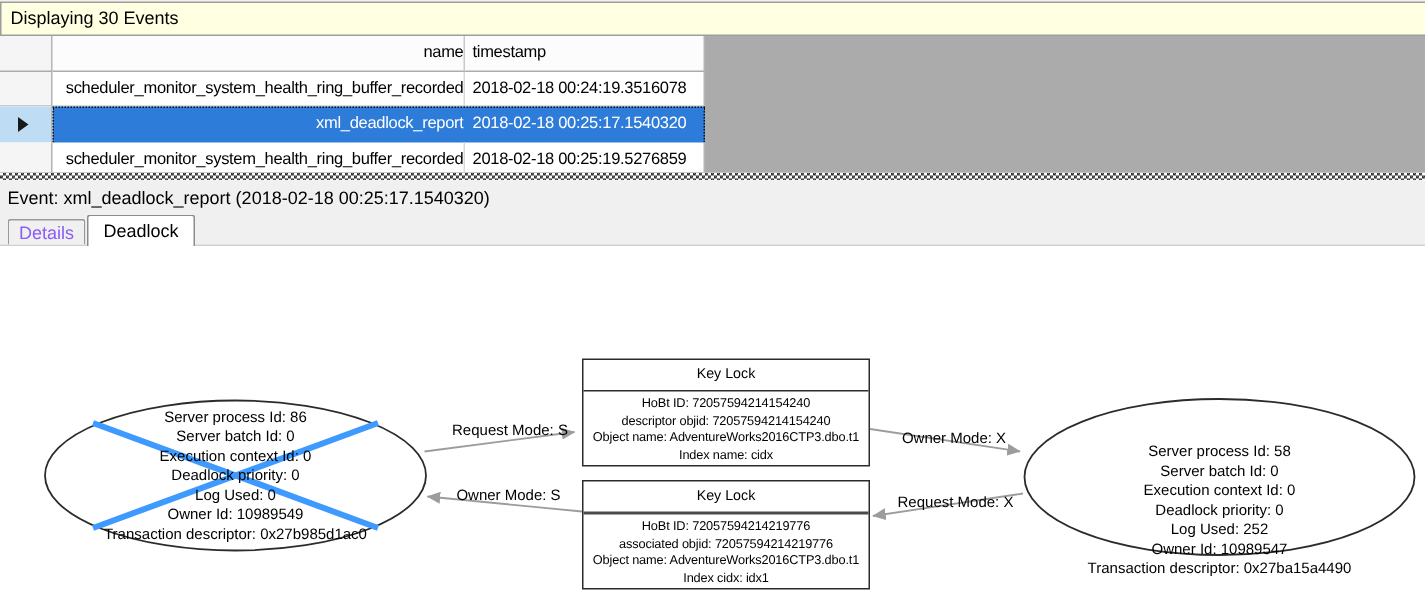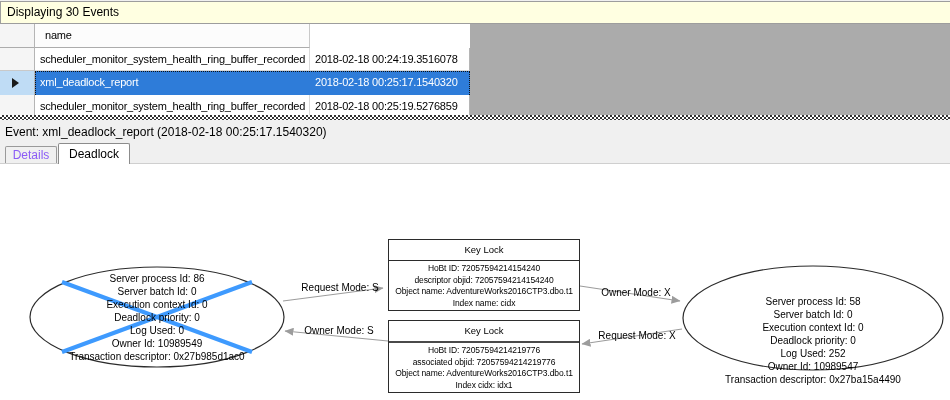--- a/index.html
+++ b/index.html
@@ -13,21 +13,21 @@
     position:absolute; left:0; top:1px; width:948px; height:21px;
     background:#FFFFE1; border:1px solid #9D9D9D;
     font-size:12px; line-height:21px; padding-left:6px; box-sizing:content-box;
   }
   
   .grid-bg { position:absolute; left:0; top:24px; width:950px; height:91px; background:#ABABAB; overflow:hidden; }
   .grid { position:absolute; left:0; top:0; width:470px; height:91px; }
   .grow { position:absolute; left:0; width:470px; display:flex; background:#fff; }
   .cell { box-sizing:border-box; overflow:hidden; white-space:nowrap; font-size:11px; letter-spacing:-0.2px; }
   .c-rowhead { width:35px; background:#F5F5F5; border-right:1px solid #B5B5B5; border-bottom:1px solid #C9C9C9; position:relative; }
-  .c-name { width:275px; border-right:1px solid #D9D9D9; border-bottom:1px solid #D9D9D9; padding:0 0 0 5px; }
+  .c-name { width:275px; border-right:1px solid #D9D9D9; border-bottom:1px solid #D9D9D9; padding:0 0 0 5px;text-align:right; }
   .c-ts { width:160px; border-right:1px solid #B5B5B5; border-bottom:1px solid #D9D9D9; padding:0 0 0 5px; }
   .hdr { height:24px; }
   .hdr .cell { background:#FCFCFC; border-bottom:1px solid #ACACAC; line-height:23px; }
   .hdr .c-name { padding-left:10px; border-right:1px solid #C9C9C9; }
   .hdr .c-rowhead { background:#F5F5F5; border-right:1px solid #B5B5B5; }
   .r { height:23px; }
   .r .cell { line-height:22px; }
   .row-sel { height:36px; }
   .row-sel .c-name, .row-sel .c-ts { background:#2E7CD9; color:#fff; border-bottom:1px solid #2E7CD9; border-right:1px solid #2E7CD9; }
   .row-sel .c-rowhead { background:#BFDCF5; }
@@ -86,20 +86,21 @@
   <div class="infobar">
     <span>Displaying 30 Events</span>
   </div>
 
   <div class="grid-bg">
     <div class="grid">
 
       <div class="grow hdr" style="top:0;">
         <div class="cell c-rowhead"></div>
         <div class="cell c-name">name</div>
+        <div class="cell c-ts">timestamp</div>
       </div>
 
       <div class="grow r" style="top:24px;">
         <div class="cell c-rowhead"></div>
         <div class="cell c-name">scheduler_monitor_system_health_ring_buffer_recorded</div>
         <div class="cell c-ts">2018-02-18 00:24:19.3516078</div>
       </div>
 
       <div class="grow r row-sel" style="top:47px;">
         <div class="cell c-rowhead">

